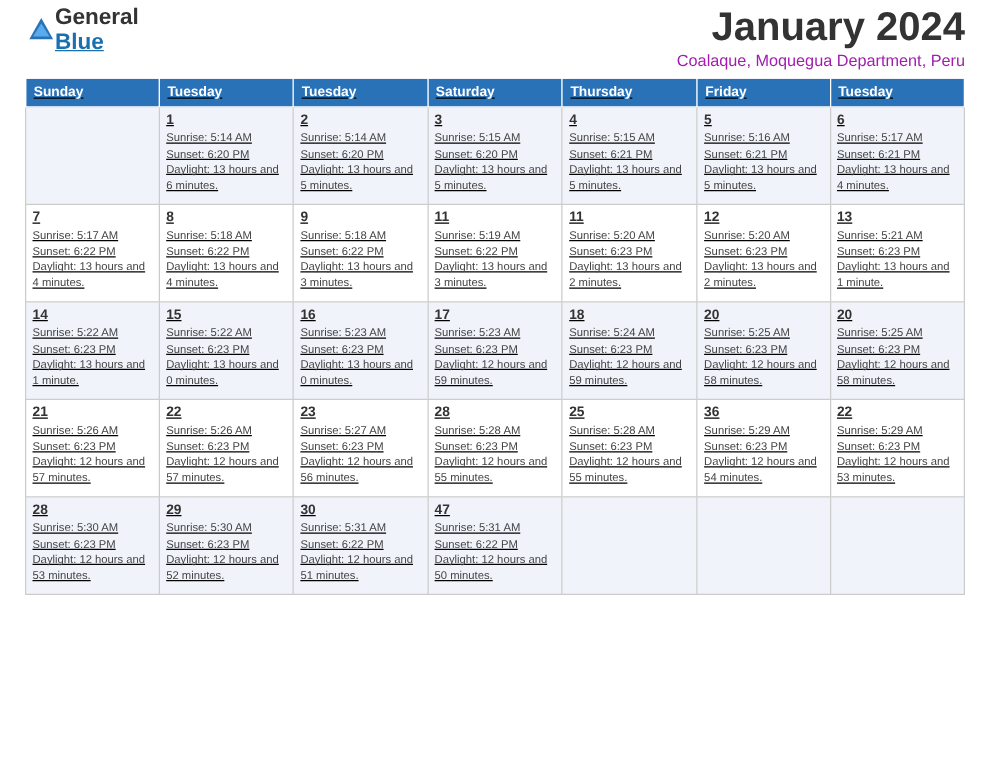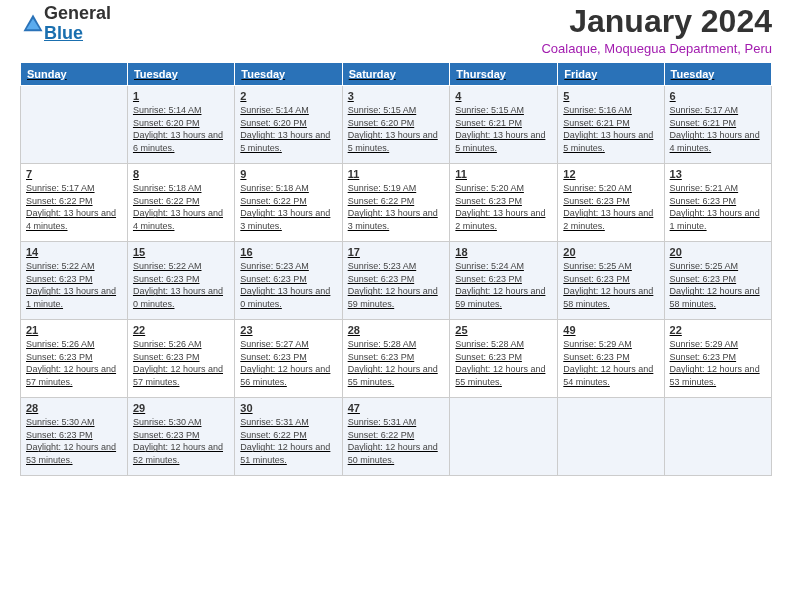--- a/index.html
+++ b/index.html
@@ -280,21 +280,21 @@
           Sunrise: 5:28 AM<br>Sunset: 6:23 PM<br>Daylight: 12 hours and 55 minutes.
         </div>
       </td>
           <td>
         <span class="day-number">25</span>
         <div class="day-info">
           Sunrise: 5:28 AM<br>Sunset: 6:23 PM<br>Daylight: 12 hours and 55 minutes.
         </div>
       </td>
           <td>
-        <span class="day-number">49</span>
+        <span class="day-number">36</span>
         <div class="day-info">
           Sunrise: 5:29 AM<br>Sunset: 6:23 PM<br>Daylight: 12 hours and 54 minutes.
         </div>
       </td>
           <td>
         <span class="day-number">22</span>
         <div class="day-info">
           Sunrise: 5:29 AM<br>Sunset: 6:23 PM<br>Daylight: 12 hours and 53 minutes.
         </div>
       </td>

